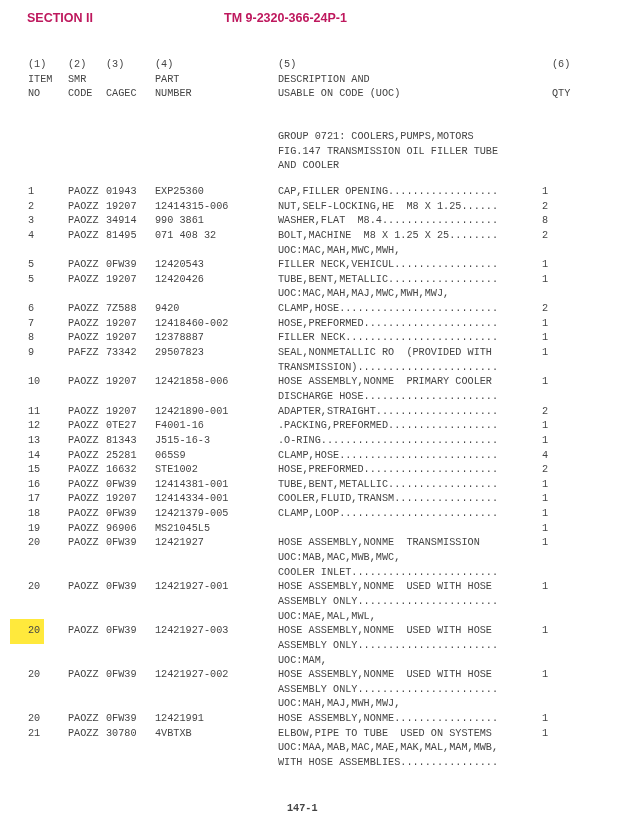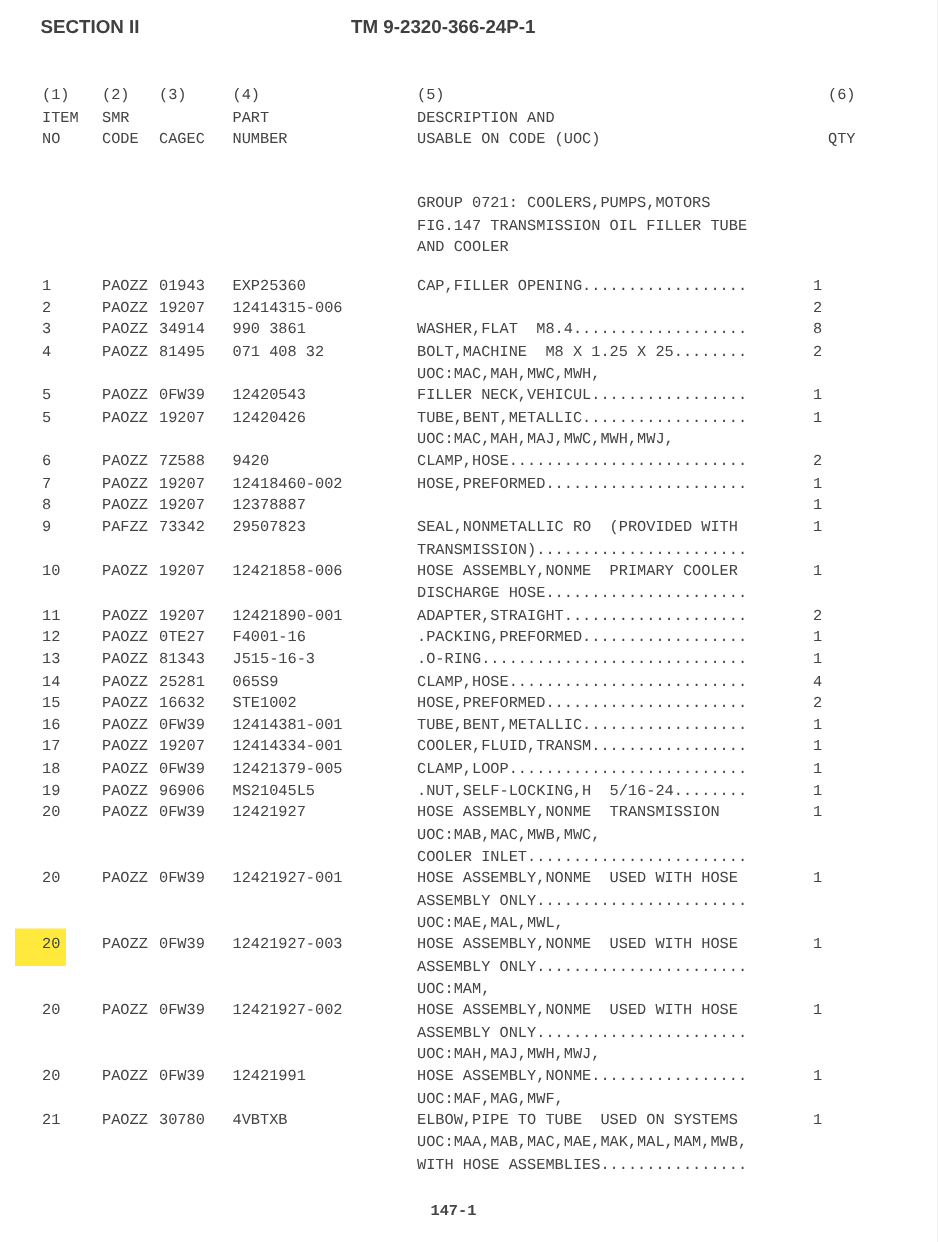--- a/index.html
+++ b/index.html
@@ -4,24 +4,24 @@
 <style>
   html,body{margin:0;padding:0;background:#e8e8e8;}
   .page{
     position:relative;width:625px;height:828px;background:#ffffff;
     font-family:"Liberation Mono","DejaVu Sans Mono",monospace;
     font-size:10.2px;line-height:14.65px;color:#444;overflow:hidden;
   }
   .doc-header{
     position:absolute;top:11px;left:0;width:100%;height:16px;
     font-family:"Liberation Sans","DejaVu Sans",sans-serif;
-    font-weight:bold;font-size:12.5px;color:#404040;text-decoration:underline;
+    font-weight:bold;font-size:12.5px;color:#be185d;text-decoration:underline;
   }
   .section-title{position:absolute;left:27px;top:0;}
-  .tm-number{position:absolute;left:234px;top:0;}
+  .tm-number{position:absolute;left:224px;top:0;}
   .block{position:absolute;left:0;width:100%;}
   .colhead{top:58px;}
   .grouphead{top:130px;}
   .tbody{top:185px;}
   .line{position:relative;height:14.65px;white-space:pre;}
   .cell{position:absolute;top:0;z-index:1;}
   .c1{left:28px;}
   .c2{left:68px;}
   .c3{left:106px;}
   .c4{left:155px;}
@@ -73,57 +73,56 @@
     <div class="line">
       <span class="cell c5">FIG.147 TRANSMISSION OIL FILLER TUBE</span>
     </div>
     <div class="line">
       <span class="cell c5">AND COOLER</span>
     </div>
   </div>
 
   <div class="block tbody">
       <div class="line"><span class="cell c1">1</span><span class="cell c2">PAOZZ</span><span class="cell c3">01943</span><span class="cell c4">EXP25360</span><span class="cell c5">CAP,FILLER OPENING..................</span><span class="cell cq">1</span></div>
-      <div class="line"><span class="cell c1">2</span><span class="cell c2">PAOZZ</span><span class="cell c3">19207</span><span class="cell c4">12414315-006</span><span class="cell cq">2</span></div>
+      <div class="line"><span class="cell c1">2</span><span class="cell c2">PAOZZ</span><span class="cell c3">19207</span><span class="cell c4">12414315-006</span><span class="cell c5">NUT,SELF-LOCKING,HE  M8 X 1.25......</span><span class="cell cq">2</span></div>
       <div class="line"><span class="cell c1">3</span><span class="cell c2">PAOZZ</span><span class="cell c3">34914</span><span class="cell c4">990 3861</span><span class="cell c5">WASHER,FLAT  M8.4...................</span><span class="cell cq">8</span></div>
       <div class="line"><span class="cell c1">4</span><span class="cell c2">PAOZZ</span><span class="cell c3">81495</span><span class="cell c4">071 408 32</span><span class="cell c5">BOLT,MACHINE  M8 X 1.25 X 25........</span><span class="cell cq">2</span></div>
       <div class="line"><span class="cell c5">UOC:MAC,MAH,MWC,MWH,</span></div>
       <div class="line"><span class="cell c1">5</span><span class="cell c2">PAOZZ</span><span class="cell c3">0FW39</span><span class="cell c4">12420543</span><span class="cell c5">FILLER NECK,VEHICUL.................</span><span class="cell cq">1</span></div>
       <div class="line"><span class="cell c1">5</span><span class="cell c2">PAOZZ</span><span class="cell c3">19207</span><span class="cell c4">12420426</span><span class="cell c5">TUBE,BENT,METALLIC..................</span><span class="cell cq">1</span></div>
       <div class="line"><span class="cell c5">UOC:MAC,MAH,MAJ,MWC,MWH,MWJ,</span></div>
       <div class="line"><span class="cell c1">6</span><span class="cell c2">PAOZZ</span><span class="cell c3">7Z588</span><span class="cell c4">9420</span><span class="cell c5">CLAMP,HOSE..........................</span><span class="cell cq">2</span></div>
       <div class="line"><span class="cell c1">7</span><span class="cell c2">PAOZZ</span><span class="cell c3">19207</span><span class="cell c4">12418460-002</span><span class="cell c5">HOSE,PREFORMED......................</span><span class="cell cq">1</span></div>
-      <div class="line"><span class="cell c1">8</span><span class="cell c2">PAOZZ</span><span class="cell c3">19207</span><span class="cell c4">12378887</span><span class="cell cq">1</span></div>
+      <div class="line"><span class="cell c1">8</span><span class="cell c2">PAOZZ</span><span class="cell c3">19207</span><span class="cell c4">12378887</span><span class="cell c5">FILLER NECK.........................</span><span class="cell cq">1</span></div>
       <div class="line"><span class="cell c1">9</span><span class="cell c2">PAFZZ</span><span class="cell c3">73342</span><span class="cell c4">29507823</span><span class="cell c5">SEAL,NONMETALLIC RO  (PROVIDED WITH</span><span class="cell cq">1</span></div>
       <div class="line"><span class="cell c5">TRANSMISSION).......................</span></div>
       <div class="line"><span class="cell c1">10</span><span class="cell c2">PAOZZ</span><span class="cell c3">19207</span><span class="cell c4">12421858-006</span><span class="cell c5">HOSE ASSEMBLY,NONME  PRIMARY COOLER</span><span class="cell cq">1</span></div>
       <div class="line"><span class="cell c5">DISCHARGE HOSE......................</span></div>
       <div class="line"><span class="cell c1">11</span><span class="cell c2">PAOZZ</span><span class="cell c3">19207</span><span class="cell c4">12421890-001</span><span class="cell c5">ADAPTER,STRAIGHT....................</span><span class="cell cq">2</span></div>
       <div class="line"><span class="cell c1">12</span><span class="cell c2">PAOZZ</span><span class="cell c3">0TE27</span><span class="cell c4">F4001-16</span><span class="cell c5">.PACKING,PREFORMED..................</span><span class="cell cq">1</span></div>
       <div class="line"><span class="cell c1">13</span><span class="cell c2">PAOZZ</span><span class="cell c3">81343</span><span class="cell c4">J515-16-3</span><span class="cell c5">.O-RING.............................</span><span class="cell cq">1</span></div>
       <div class="line"><span class="cell c1">14</span><span class="cell c2">PAOZZ</span><span class="cell c3">25281</span><span class="cell c4">065S9</span><span class="cell c5">CLAMP,HOSE..........................</span><span class="cell cq">4</span></div>
       <div class="line"><span class="cell c1">15</span><span class="cell c2">PAOZZ</span><span class="cell c3">16632</span><span class="cell c4">STE1002</span><span class="cell c5">HOSE,PREFORMED......................</span><span class="cell cq">2</span></div>
       <div class="line"><span class="cell c1">16</span><span class="cell c2">PAOZZ</span><span class="cell c3">0FW39</span><span class="cell c4">12414381-001</span><span class="cell c5">TUBE,BENT,METALLIC..................</span><span class="cell cq">1</span></div>
       <div class="line"><span class="cell c1">17</span><span class="cell c2">PAOZZ</span><span class="cell c3">19207</span><span class="cell c4">12414334-001</span><span class="cell c5">COOLER,FLUID,TRANSM.................</span><span class="cell cq">1</span></div>
       <div class="line"><span class="cell c1">18</span><span class="cell c2">PAOZZ</span><span class="cell c3">0FW39</span><span class="cell c4">12421379-005</span><span class="cell c5">CLAMP,LOOP..........................</span><span class="cell cq">1</span></div>
-      <div class="line"><span class="cell c1">19</span><span class="cell c2">PAOZZ</span><span class="cell c3">96906</span><span class="cell c4">MS21045L5</span><span class="cell c5">.NUT,SELF-LOCKING,H  5/16-24........</span><span class="cell cq">1</span></div>
+      <div class="line"><span class="cell c1">19</span><span class="cell c2">PAOZZ</span><span class="cell c3">96906</span><span class="cell c4">MS21045L5</span><span class="cell cq">1</span></div>
       <div class="line"><span class="cell c1">20</span><span class="cell c2">PAOZZ</span><span class="cell c3">0FW39</span><span class="cell c4">12421927</span><span class="cell c5">HOSE ASSEMBLY,NONME  TRANSMISSION</span><span class="cell cq">1</span></div>
       <div class="line"><span class="cell c5">UOC:MAB,MAC,MWB,MWC,</span></div>
       <div class="line"><span class="cell c5">COOLER INLET........................</span></div>
       <div class="line"><span class="cell c1">20</span><span class="cell c2">PAOZZ</span><span class="cell c3">0FW39</span><span class="cell c4">12421927-001</span><span class="cell c5">HOSE ASSEMBLY,NONME  USED WITH HOSE</span><span class="cell cq">1</span></div>
       <div class="line"><span class="cell c5">ASSEMBLY ONLY.......................</span></div>
       <div class="line"><span class="cell c5">UOC:MAE,MAL,MWL,</span></div>
       <div class="line"><div class="hl" style="background: rgb(255, 233, 60);"></div><span class="cell c1">20</span><span class="cell c2">PAOZZ</span><span class="cell c3">0FW39</span><span class="cell c4">12421927-003</span><span class="cell c5">HOSE ASSEMBLY,NONME  USED WITH HOSE</span><span class="cell cq">1</span></div>
       <div class="line"><span class="cell c5">ASSEMBLY ONLY.......................</span></div>
       <div class="line"><span class="cell c5">UOC:MAM,</span></div>
       <div class="line"><span class="cell c1">20</span><span class="cell c2">PAOZZ</span><span class="cell c3">0FW39</span><span class="cell c4">12421927-002</span><span class="cell c5">HOSE ASSEMBLY,NONME  USED WITH HOSE</span><span class="cell cq">1</span></div>
       <div class="line"><span class="cell c5">ASSEMBLY ONLY.......................</span></div>
       <div class="line"><span class="cell c5">UOC:MAH,MAJ,MWH,MWJ,</span></div>
       <div class="line"><span class="cell c1">20</span><span class="cell c2">PAOZZ</span><span class="cell c3">0FW39</span><span class="cell c4">12421991</span><span class="cell c5">HOSE ASSEMBLY,NONME.................</span><span class="cell cq">1</span></div>
-      <div class="line"><span class="cell c5">UOC:MAF,MAG,MWF,</span></div>
       <div class="line"><span class="cell c1">21</span><span class="cell c2">PAOZZ</span><span class="cell c3">30780</span><span class="cell c4">4VBTXB</span><span class="cell c5">ELBOW,PIPE TO TUBE  USED ON SYSTEMS</span><span class="cell cq">1</span></div>
       <div class="line"><span class="cell c5">UOC:MAA,MAB,MAC,MAE,MAK,MAL,MAM,MWB,</span></div>
       <div class="line"><span class="cell c5">WITH HOSE ASSEMBLIES................</span></div>
     </div>
 
   <div class="footer">147-1</div>
 
 </div>
 
 </body></html>

